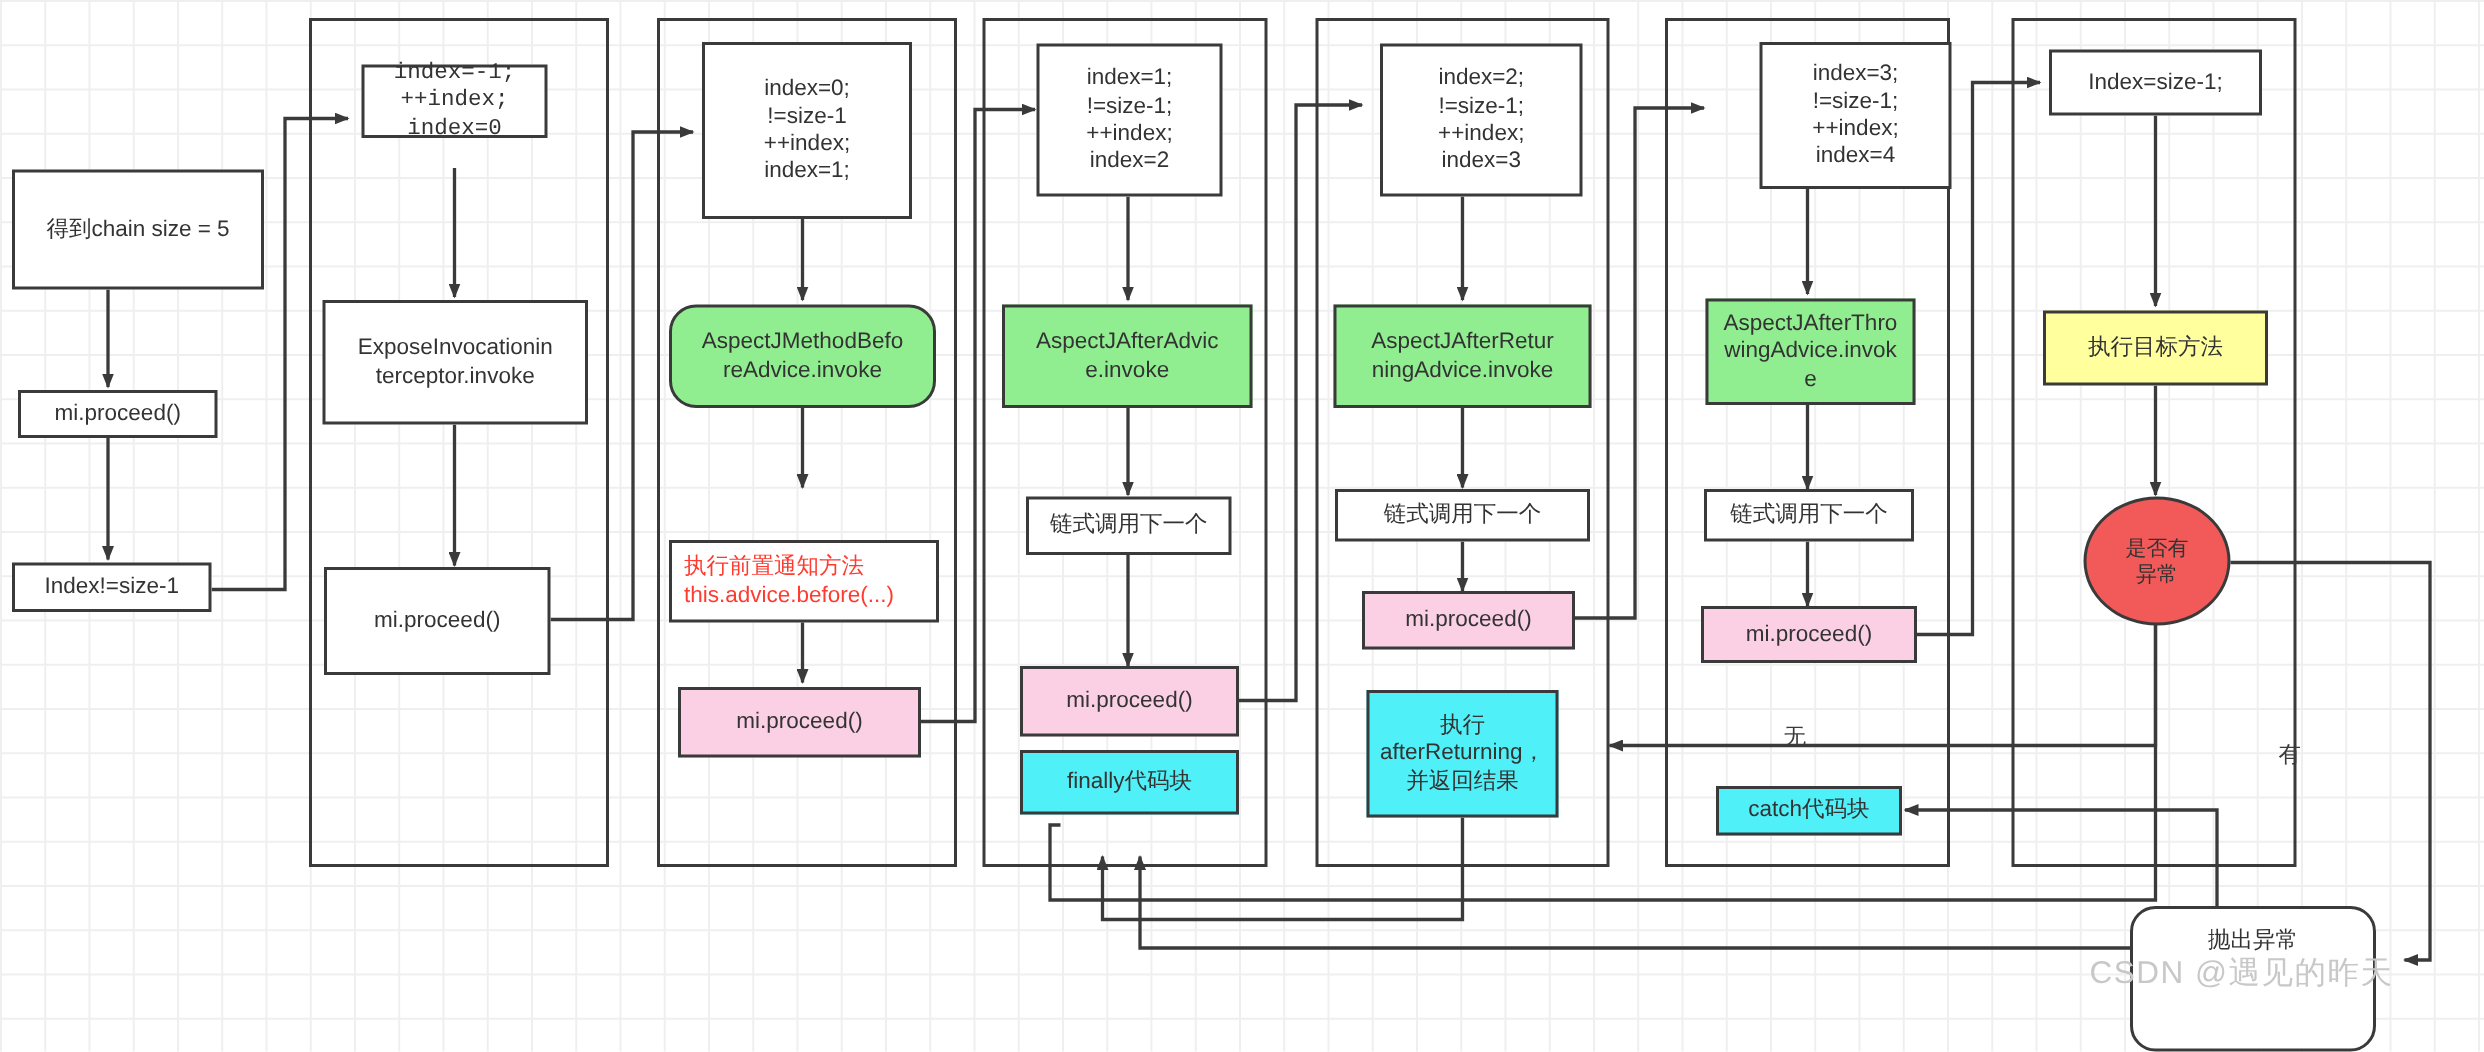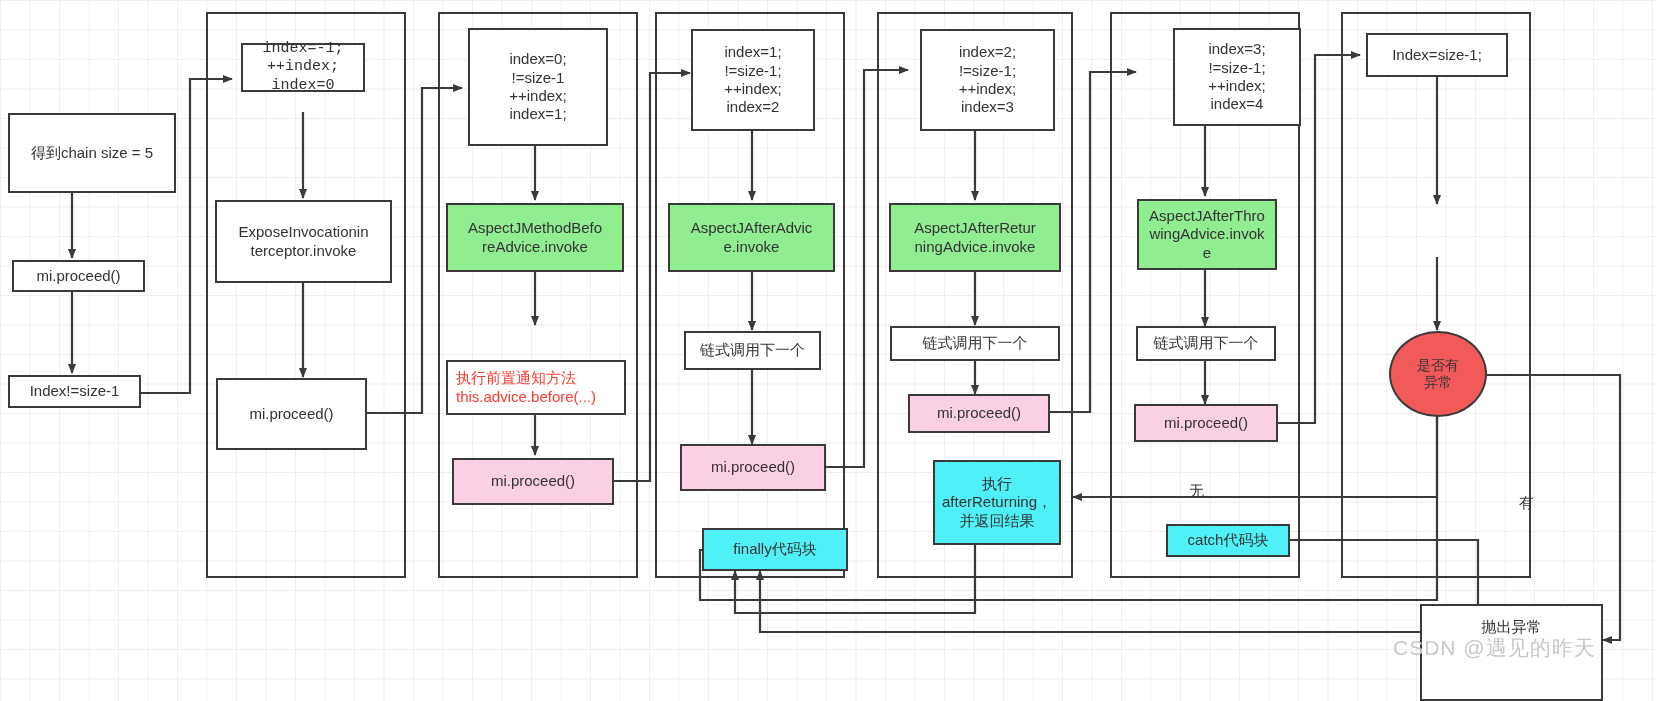--- a/index.html
+++ b/index.html
@@ -28,21 +28,21 @@
     padding:2px 4px;
     background:#ffffff;
     white-space:pre-line;
   }
   .container{
     position:absolute;box-sizing:border-box;
     border:2px solid #3a3a3a;background:transparent;
   }
   .green{background:#90ee90;}
   .pink{background:#fbd0e4;}
-  .cyan{background:#4ff0f7;margin-left:22px;}
+  .cyan{background:#4ff0f7;}
   .yellow{background:#ffff9e;}
   .red-circle{
     background:#f25a5a;border-radius:50%;
     border:2px solid #3a3a3a;
     font-size:14px;color:#333;
   }
   .redtext{color:#ff3b30;text-align:left;justify-content:flex-start;padding-left:8px;margin-top:32px;}
   .bold{font-weight:normal;}
   .edgelabel{
     position:absolute;color:#3a3a3a;font-size:15px;
@@ -131,35 +131,35 @@
 ++index;
 index=0</div>
   <div class="node bold" style="left:215px;top:200px;width:177px;height:83px;">ExposeInvocationin
 terceptor.invoke</div>
   <div class="node" style="left:216px;top:378px;width:151px;height:72px;">mi.proceed()</div>
 
   <div class="node" style="left:468px;top:28px;width:140px;height:118px;">index=0;
 !=size-1
 ++index;
 index=1;</div>
-  <div class="node green" style="left:446px;top:203px;width:178px;height:69px;">AspectJMethodBefo
+  <div class="node green" style="left:446px;top:203px;width:178px;height:69px;border-radius:18px;">AspectJMethodBefo
 reAdvice.invoke</div>
   <div class="node redtext" style="left:446px;top:328px;width:180px;height:55px;">执行前置通知方法
 this.advice.before(...)</div>
   <div class="node pink" style="left:452px;top:458px;width:162px;height:47px;">mi.proceed()</div>
 
   <div class="node" style="left:691px;top:29px;width:124px;height:102px;">index=1;
 !=size-1;
 ++index;
 index=2</div>
   <div class="node green" style="left:668px;top:203px;width:167px;height:69px;">AspectJAfterAdvic
 e.invoke</div>
   <div class="node" style="left:684px;top:331px;width:137px;height:39px;">链式调用下一个</div>
   <div class="node pink" style="left:680px;top:444px;width:146px;height:47px;">mi.proceed()</div>
-  <div class="node cyan" style="left:680px;top:528px;width:146px;height:43px;">finally代码块</div>
+  <div class="node cyan" style="left:680px;top:500px;width:146px;height:43px;">finally代码块</div>
 
   <div class="node" style="left:908px;top:29px;width:135px;height:102px;margin-left:12px;">index=2;
 !=size-1;
 ++index;
 index=3</div>
   <div class="node green" style="left:889px;top:203px;width:172px;height:69px;">AspectJAfterRetur
 ningAdvice.invoke</div>
   <div class="node" style="left:890px;top:326px;width:170px;height:35px;">链式调用下一个</div>
   <div class="node pink" style="left:908px;top:394px;width:142px;height:39px;">mi.proceed()</div>
   <div class="node cyan" style="left:911px;top:460px;width:128px;height:85px;">执行
@@ -171,23 +171,24 @@
 ++index;
 index=4</div>
   <div class="node green" style="left:1137px;top:199px;width:140px;height:71px;">AspectJAfterThro
 wingAdvice.invok
 e</div>
   <div class="node" style="left:1136px;top:326px;width:140px;height:35px;">链式调用下一个</div>
   <div class="node pink" style="left:1134px;top:404px;width:144px;height:38px;">mi.proceed()</div>
   <div class="node cyan" style="left:1144px;top:524px;width:124px;height:33px;">catch代码块</div>
 
   <div class="node" style="left:1366px;top:33px;width:142px;height:44px;">Index=size-1;</div>
+  <div class="node yellow" style="left:1362px;top:207px;width:150px;height:50px;">执行目标方法</div>
   <div class="node red-circle" style="left:1389px;top:331px;width:98px;height:86px;">是否有
 异常</div>
 
   <div class="edgelabel" style="left:1189px;top:482px;">无</div>
   <div class="edgelabel" style="left:1519px;top:494px;">有</div>
 
-  <div class="node" style="left:1420px;top:604px;width:183px;height:97px;align-items:flex-start;padding-top:12px;">抛出异常</div>
+  <div class="node" style="left:1420px;top:604px;width:164px;height:97px;align-items:flex-start;padding-top:12px;border-radius:17px;">抛出异常</div>
 
   <div class="watermark" style="left:1393px;top:634px;">CSDN @遇见的昨天</div>
 
 </div>
 
 </body></html>

